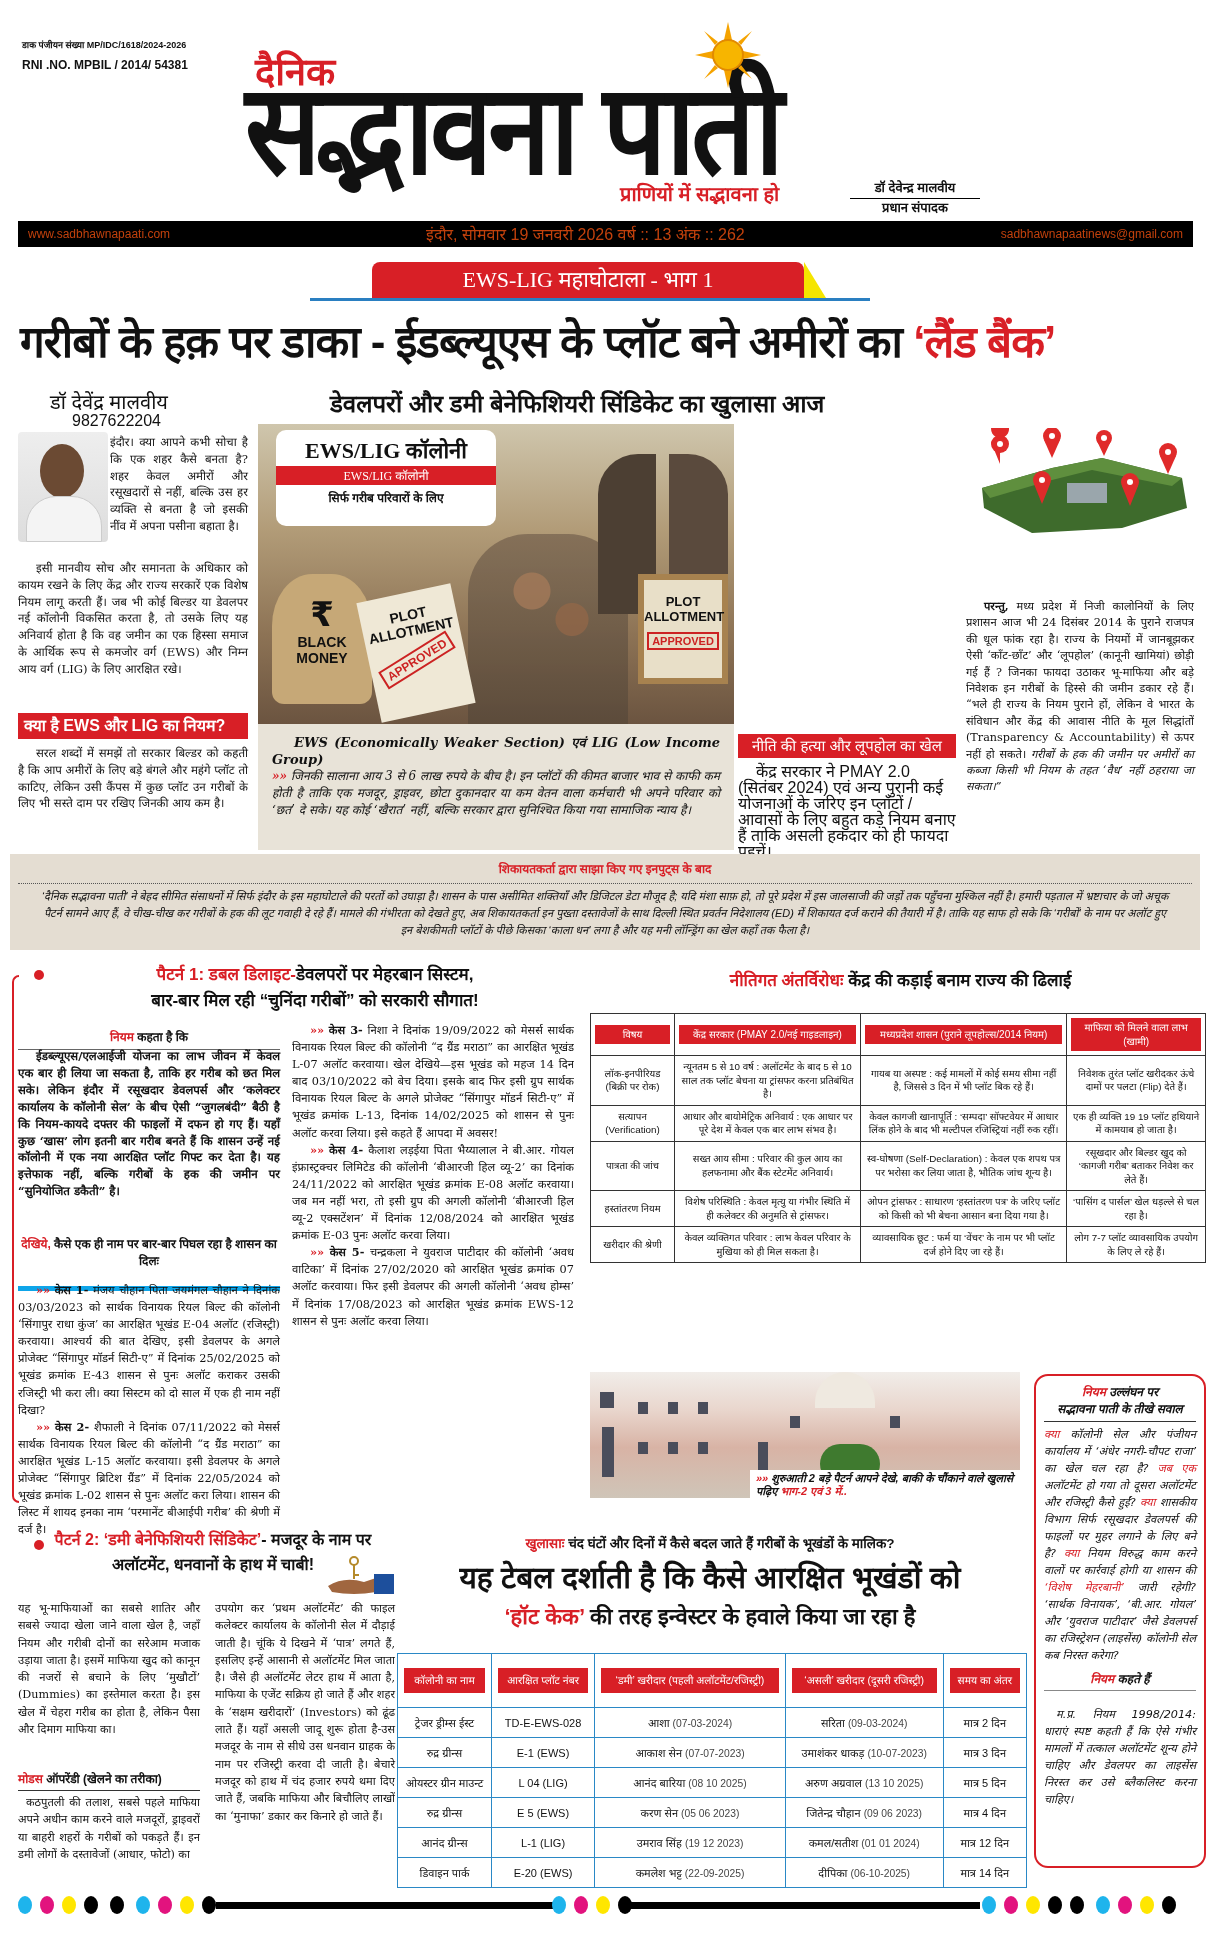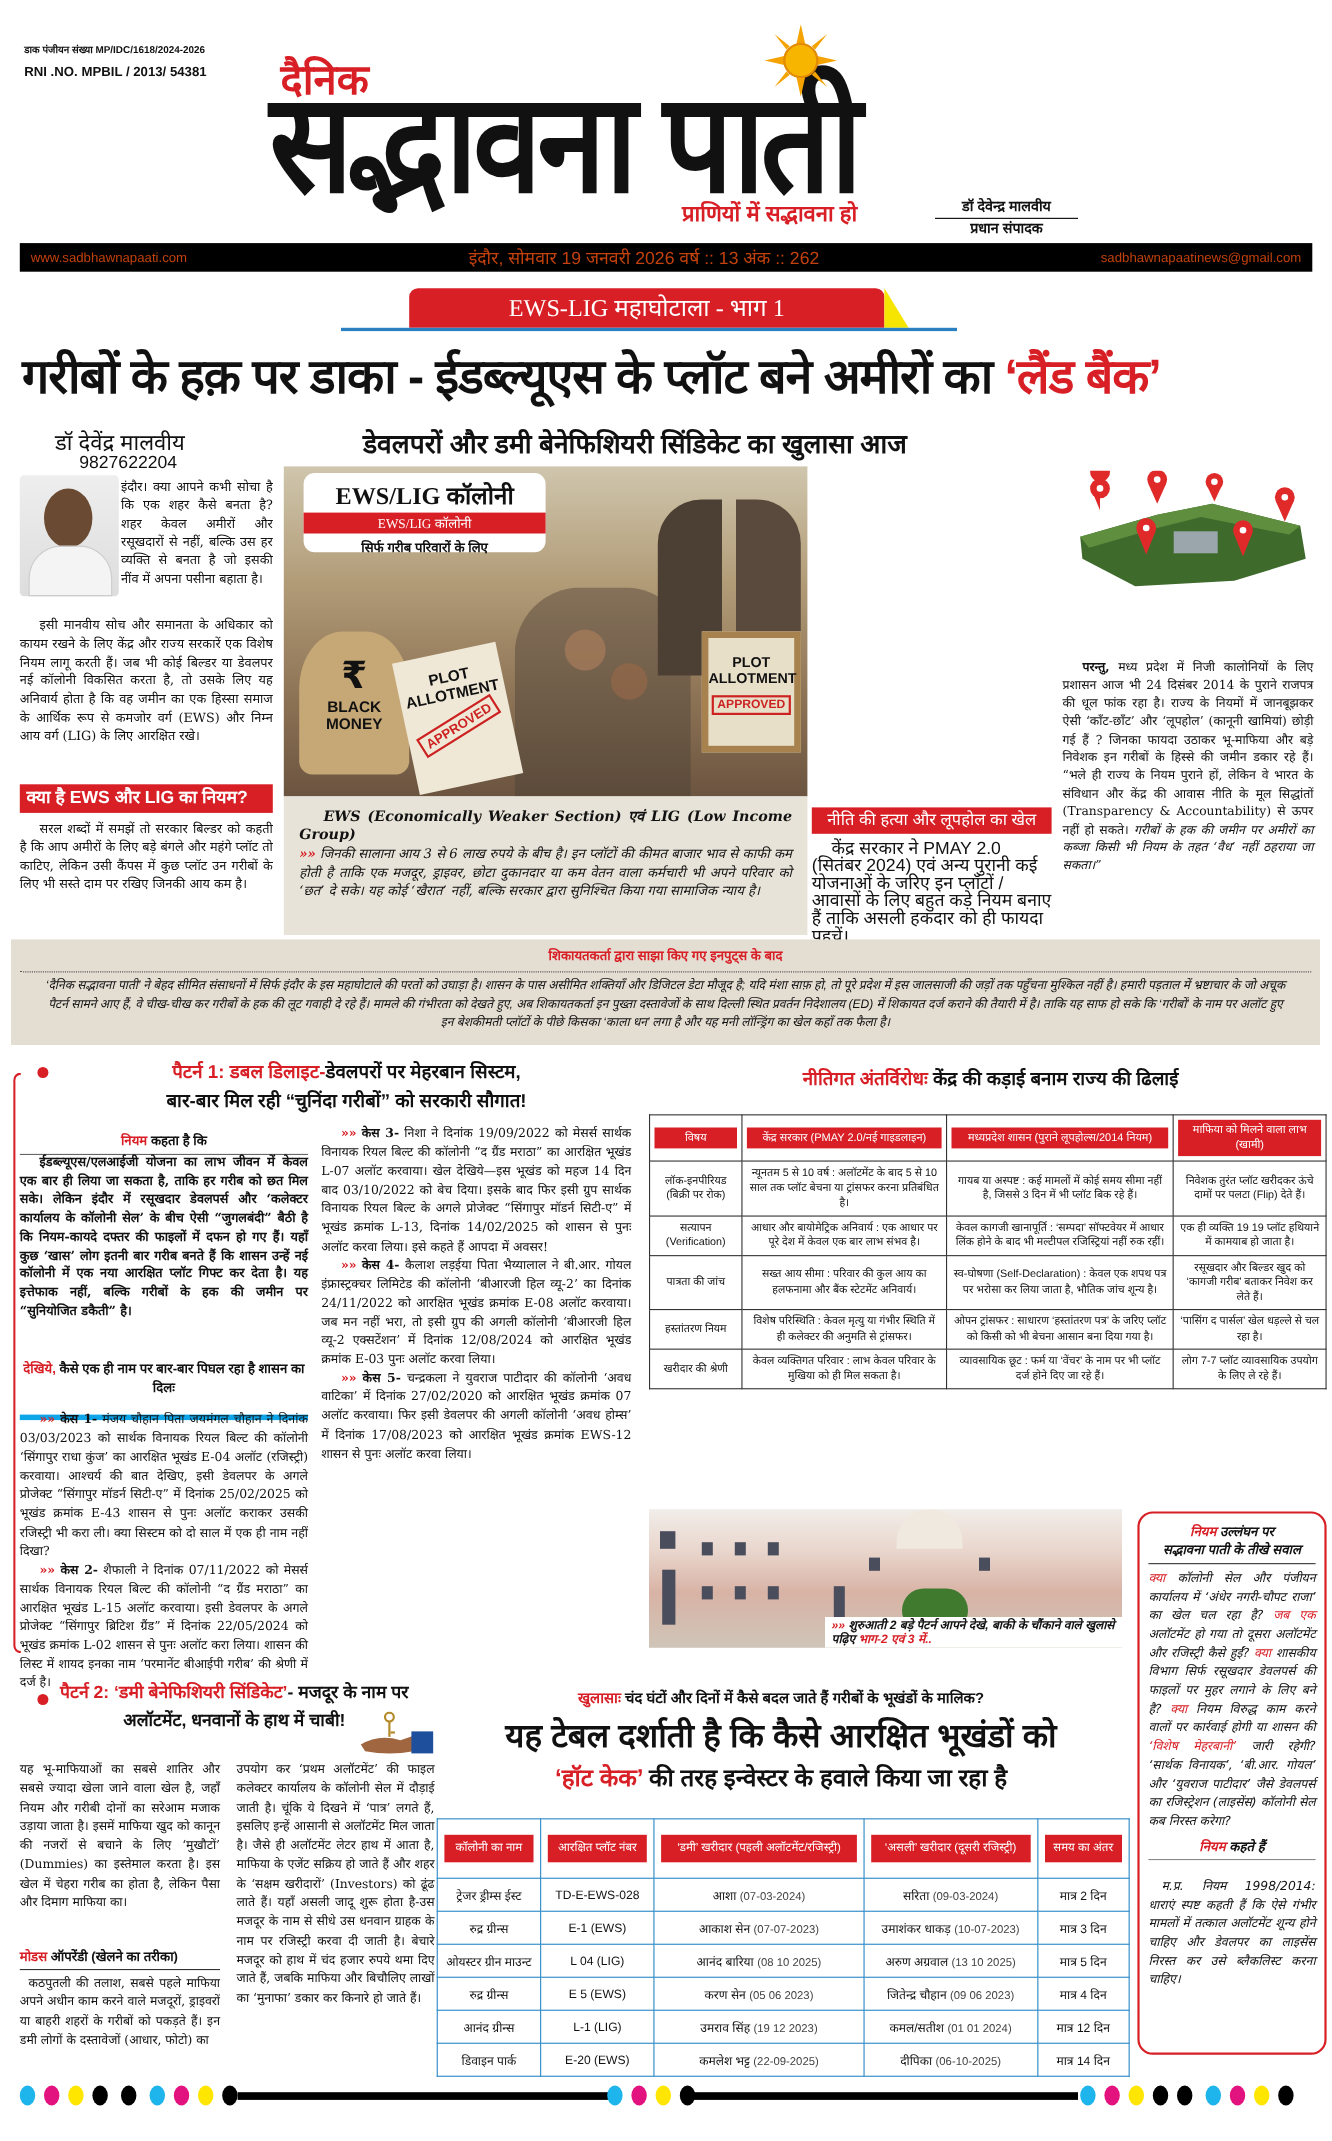--- a/index.html
+++ b/index.html
@@ -31,21 +31,21 @@
 #photo{left:18px;top:432px;width:90px;height:110px;background:linear-gradient(#eee,#ddd);border-radius:4px}
 #photo .face{position:absolute;left:22px;top:12px;width:44px;height:54px;border-radius:50%;background:#6b4a33}
 #photo .shirt{position:absolute;left:8px;top:64px;width:76px;height:46px;border-radius:30px 30px 0 0;background:#f4f4f4;border:1px solid #ccc}
 .body{font-size:11.6px;line-height:16.8px;font-family:"DejaVu Serif",serif}
 #intro1{left:110px;top:434px;width:138px}
 #intro2{left:18px;top:560px;width:230px}
 #rule-h{left:18px;top:713px;width:230px;height:26px;background:#d81f26;color:#fff;font-size:16px;line-height:26px;padding-left:6px;font-family:"Liberation Sans",sans-serif;font-weight:bold}
 #rule-p{left:18px;top:745px;width:230px}
 
 #mainimg{left:258px;top:424px;width:476px;height:300px;background:linear-gradient(180deg,#cfc6ad 0%,#b29c78 35%,#8d7355 70%,#6b5440 100%);overflow:hidden}
-#mainimg .box{position:absolute;left:18px;top:6px;width:220px;height:72px;background:#fff;border-radius:10px}
+#mainimg .box{position:absolute;left:18px;top:6px;width:220px;height:96px;background:#fff;border-radius:10px}
 #mainimg .box .t1{font-size:22px;text-align:center;padding-top:4px;font-family:"Liberation Serif",serif;font-weight:bold}
 #mainimg .box .t2{background:#d81f26;color:#fff;font-size:12px;text-align:center;margin-top:2px;padding:1px 0;font-family:"Liberation Serif",serif}
 #mainimg .box .t3{font-size:12px;text-align:center;padding-top:4px;font-weight:bold;font-family:"Liberation Sans",sans-serif}
 #mainimg .bag{position:absolute;left:14px;top:150px;width:100px;height:130px;background:#c6a877;border-radius:40% 40% 12px 12px;text-align:center}
 #mainimg .bag .rs{font-size:34px;font-weight:bold;margin-top:20px;display:block}
 #mainimg .bag .bm{font-size:14px;font-weight:900;line-height:16px;display:block;font-family:"Liberation Sans",sans-serif}
 #mainimg .doc{position:absolute;left:110px;top:168px;width:96px;height:122px;background:#efe8d6;transform:rotate(-12deg);text-align:center;font-weight:bold;font-family:"Liberation Sans",sans-serif}
 #mainimg .doc .p1{font-size:14px;margin-top:14px;display:block}
 #mainimg .doc .ap{display:inline-block;margin-top:12px;border:2px solid #c22;color:#c22;font-size:12px;padding:1px 4px;transform:rotate(-20deg)}
 #mainimg .family{position:absolute;left:210px;top:110px;width:160px;height:190px;background:radial-gradient(circle at 40% 30%,#9b7355 0 18px,transparent 19px),radial-gradient(circle at 65% 45%,#8a6246 0 16px,transparent 17px),linear-gradient(#7e6a54,#5a4a3a);border-radius:60px 60px 0 0;opacity:.85}
@@ -116,21 +116,21 @@
 .d{color:#444;font-size:10.3px}
 
 #strip{left:0;top:1896px;width:1211px;height:20px}
 .dot{position:absolute;width:14px;height:18px;border-radius:50%}
 .bar{position:absolute;height:7px;background:#000;top:6px}
 </style>
 </head>
 <body>
 
 <div class="abs" id="reg">डाक पंजीयन संख्या MP/IDC/1618/2024-2026</div>
-<div class="abs" id="rni">RNI .NO. MPBIL / 2013/ 54381</div>
+<div class="abs" id="rni">RNI .NO. MPBIL / 2014/ 54381</div>
 <div class="abs" id="dainik">दैनिक</div>
 <div class="abs" id="mast-title">सद्भावना पाती</div>
 <svg class="abs" id="sun" viewBox="0 0 66 66">
   <g fill="#f5a300">
     <polygon points="33,0 37,18 29,18"></polygon>
       <polygon points="33,66 37,48 29,48"></polygon>
     <polygon points="0,33 18,29 18,37"></polygon>
       <polygon points="66,33 48,29 48,37"></polygon>
     <polygon points="9,9 23,20 20,23"></polygon>
       <polygon points="57,57 43,46 46,43"></polygon>

